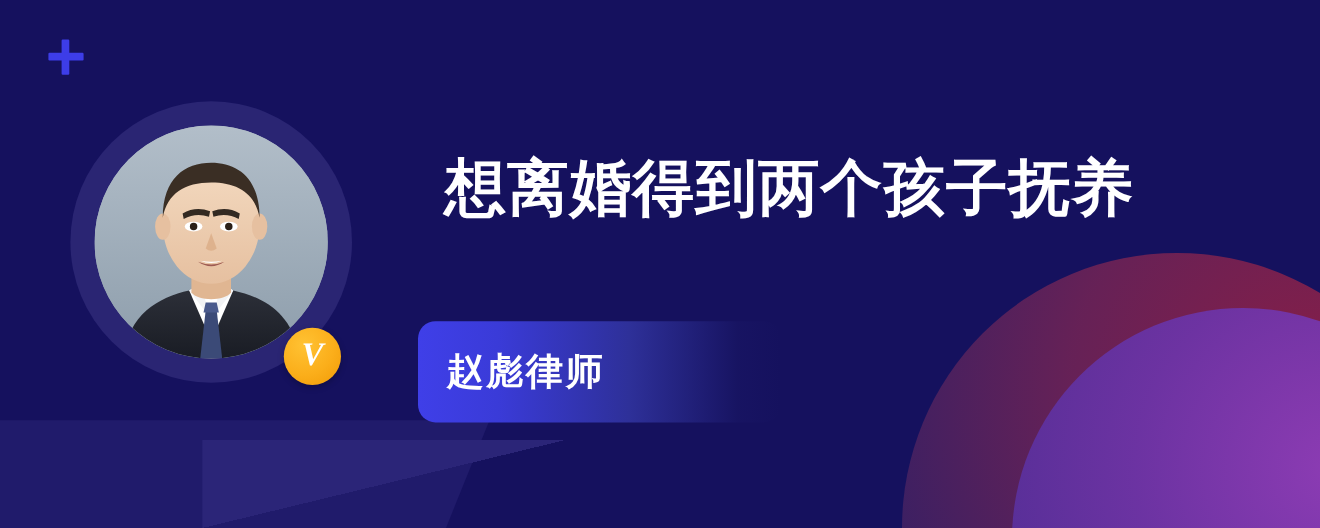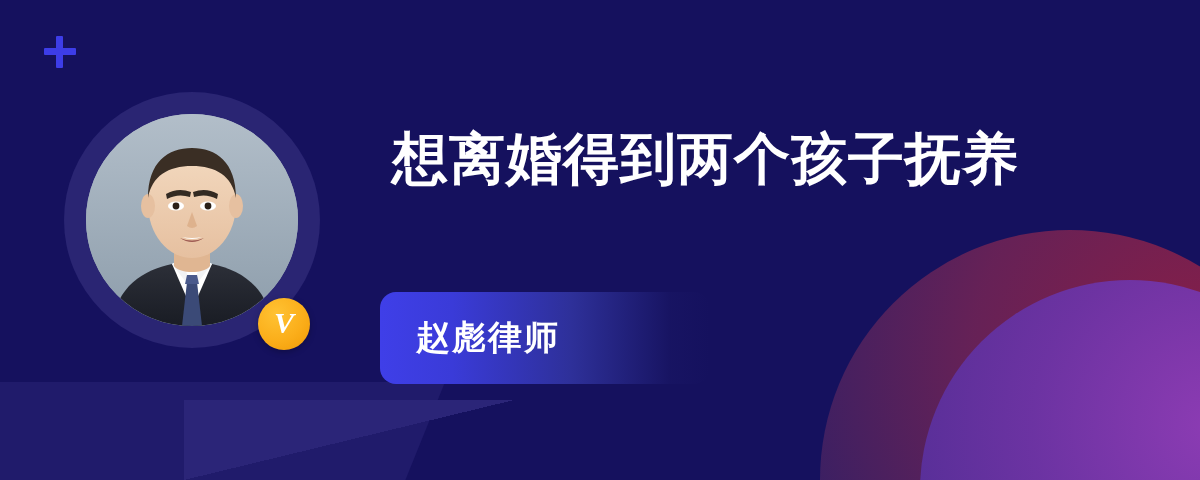--- a/index.html
+++ b/index.html
@@ -121,41 +121,41 @@
   }
 
   
   .text-block {
     position: absolute;
     left: 388px;
     top: 118px;
     width: 760px;
   }
   .headline {
-    margin: 4px;
+    margin: 16px;
     color: #ffffff;
     font-size: 56px;
     font-weight: 700;
     line-height: 74px;
     letter-spacing: 1px;
     white-space: nowrap;
   }
   .name-badge {
     position: absolute;
     left: 380px;
     top: 292px;
     width: 330px;
     height: 92px;
     border-radius: 16px;
     background: linear-gradient(90deg, #3f3fe8 0%, #3a3bd8 22%, #2e3099 58%, rgba(30,28,110,0.25) 88%, rgba(21,17,94,0) 100%);
     display: flex;
     align-items: center;
   }
   .name-badge .name-text {
-    margin-left: 36px;
+    margin-left: 26px;
     color: #ffffff;
     font-size: 34px;
     font-weight: 700;
     letter-spacing: 2px;
     white-space: nowrap;
   }
 </style>
 </head>
 <body>
 

